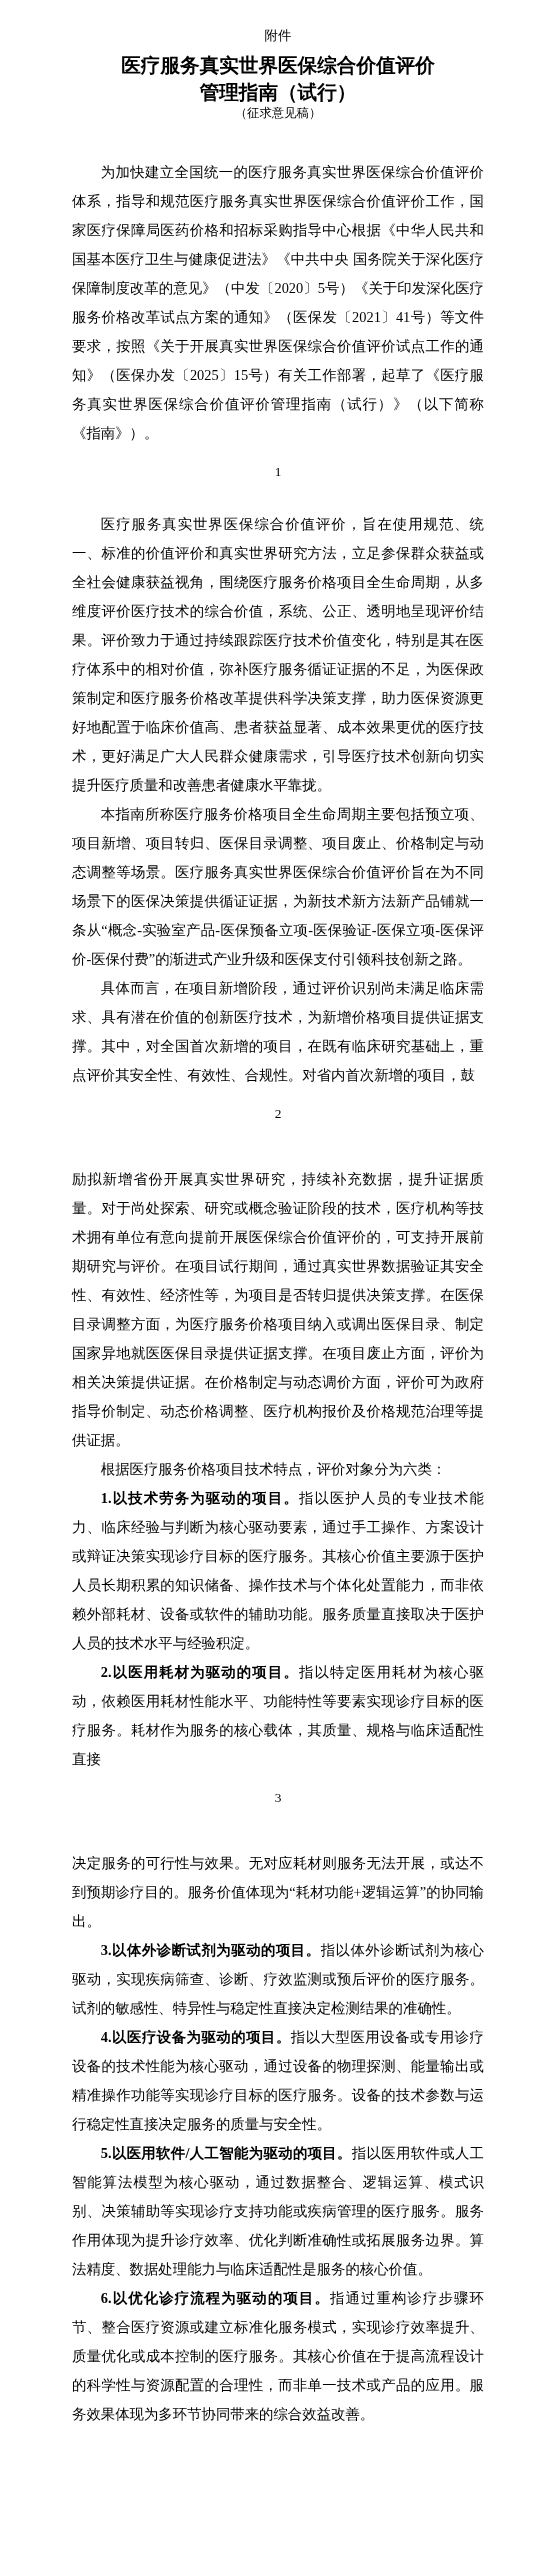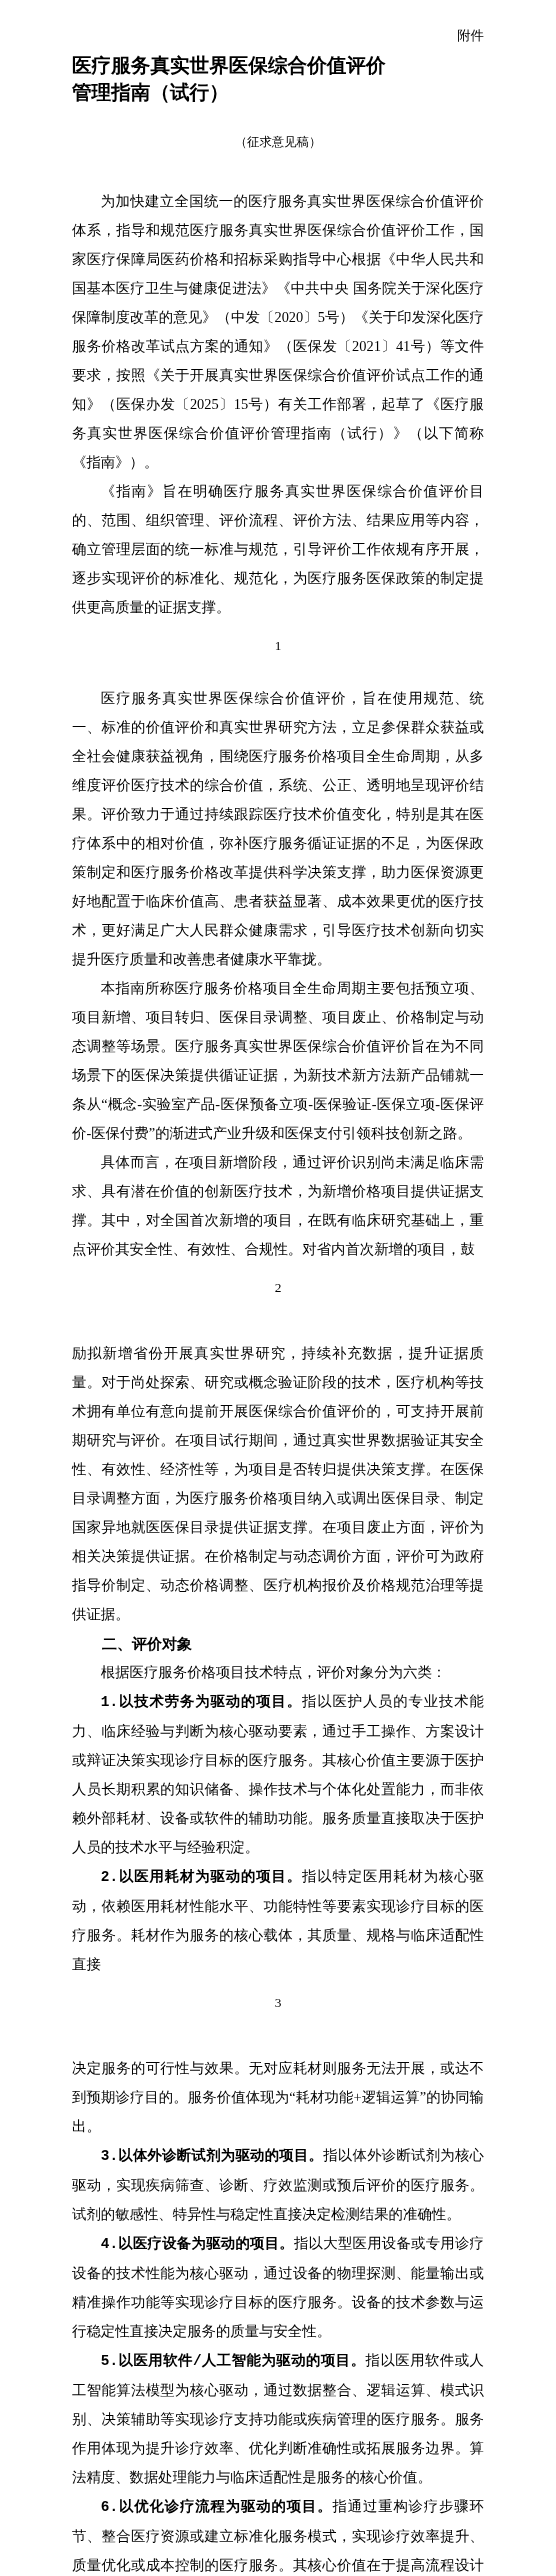--- a/index.html
+++ b/index.html
@@ -14,50 +14,49 @@
     color: #000000;
     overflow: hidden;
   }
   .doc {
     padding: 27px 72px 0 72px;
   }
   .attachment {
     font-family: "Liberation Sans", sans-serif;
     font-size: 13.4px;
     line-height: 17.5px;
-    text-align: right;
+    text-align: center;
   }
   .doc-title {
-    text-align: left;
+    text-align: center;
     font-weight: bold;
     font-size: 19.6px;
     line-height: 27px;
     margin: 7.2px 0 0 0;
     font-family: "Liberation Serif", serif;
   }
   .doc-subtitle {
     text-align: center;
     font-size: 12.4px;
     line-height: 15.5px;
-    margin: 29px 0 37px 0;
+    margin: 0 0 37px 0;
   }
   .para {
     font-size: 14.4px;
     line-height: 29px;
     text-align: justify;
     text-indent: 2em;
     margin: 0;
   }
   .para.cont {
     text-indent: 0;
     margin-top: 43px;
   }
   .para .lead {
     font-weight: bold;
-    font-family: Liberation Mono, monospace;
   }
   .heading {
     font-family: "Liberation Sans", sans-serif;
     font-size: 15px;
     font-weight: bold;
     line-height: 29px;
     text-indent: 2em;
     margin: 0;
   }
   .page-number {
@@ -77,32 +76,30 @@
   <div class="attachment">附件</div>
   <h1 class="doc-title">
     <span>医疗服务真实世界医保综合价值评价</span><br>
     <span>管理指南（试行）</span>
   </h1>
   <div class="doc-subtitle">（征求意见稿）</div>
 
   <div id="pages">
       <section class="page">
         <p class="para">为加快建立全国统一的医疗服务真实世界医保综合价值评价体系，指导和规范医疗服务真实世界医保综合价值评价工作，国家医疗保障局医药价格和招标采购指导中心根据《中华人民共和国基本医疗卫生与健康促进法》《中共中央 国务院关于深化医疗保障制度改革的意见》（中发〔2020〕5号）《关于印发深化医疗服务价格改革试点方案的通知》（医保发〔2021〕41号）等文件要求，按照《关于开展真实世界医保综合价值评价试点工作的通知》（医保办发〔2025〕15号）有关工作部署，起草了《医疗服务真实世界医保综合价值评价管理指南（试行）》（以下简称《指南》）。</p>
-        <p class="para">《指南》旨在明确医疗服务真实世界医保综合价值评价目的、范围、组织管理、评价流程、评价方法、结果应用等内容，确立管理层面的统一标准与规范，引导评价工作依规有序开展，逐步实现评价的标准化、规范化，为医疗服务医保政策的制定提供更高质量的证据支撑。</p>
         <div class="page-number">1</div>
       </section>
       <section class="page">
         <p class="para">医疗服务真实世界医保综合价值评价，旨在使用规范、统一、标准的价值评价和真实世界研究方法，立足参保群众获益或全社会健康获益视角，围绕医疗服务价格项目全生命周期，从多维度评价医疗技术的综合价值，系统、公正、透明地呈现评价结果。评价致力于通过持续跟踪医疗技术价值变化，特别是其在医疗体系中的相对价值，弥补医疗服务循证证据的不足，为医保政策制定和医疗服务价格改革提供科学决策支撑，助力医保资源更好地配置于临床价值高、患者获益显著、成本效果更优的医疗技术，更好满足广大人民群众健康需求，引导医疗技术创新向切实提升医疗质量和改善患者健康水平靠拢。</p>
         <p class="para">本指南所称医疗服务价格项目全生命周期主要包括预立项、项目新增、项目转归、医保目录调整、项目废止、价格制定与动态调整等场景。医疗服务真实世界医保综合价值评价旨在为不同场景下的医保决策提供循证证据，为新技术新方法新产品铺就一条从“概念-实验室产品-医保预备立项-医保验证-医保立项-医保评价-医保付费”的渐进式产业升级和医保支付引领科技创新之路。</p>
         <p class="para">具体而言，在项目新增阶段，通过评价识别尚未满足临床需求、具有潜在价值的创新医疗技术，为新增价格项目提供证据支撑。其中，对全国首次新增的项目，在既有临床研究基础上，重点评价其安全性、有效性、合规性。对省内首次新增的项目，鼓</p>
         <div class="page-number">2</div>
       </section>
       <section class="page">
         <p class="para cont">励拟新增省份开展真实世界研究，持续补充数据，提升证据质量。对于尚处探索、研究或概念验证阶段的技术，医疗机构等技术拥有单位有意向提前开展医保综合价值评价的，可支持开展前期研究与评价。在项目试行期间，通过真实世界数据验证其安全性、有效性、经济性等，为项目是否转归提供决策支撑。在医保目录调整方面，为医疗服务价格项目纳入或调出医保目录、制定国家异地就医医保目录提供证据支撑。在项目废止方面，评价为相关决策提供证据。在价格制定与动态调价方面，评价可为政府指导价制定、动态价格调整、医疗机构报价及价格规范治理等提供证据。</p>
-        <h2 class="heading">二、评价对象</h2>
         <p class="para">根据医疗服务价格项目技术特点，评价对象分为六类：</p>
         <p class="para"><strong class="lead">1.以技术劳务为驱动的项目。</strong>指以医护人员的专业技术能力、临床经验与判断为核心驱动要素，通过手工操作、方案设计或辩证决策实现诊疗目标的医疗服务。其核心价值主要源于医护人员长期积累的知识储备、操作技术与个体化处置能力，而非依赖外部耗材、设备或软件的辅助功能。服务质量直接取决于医护人员的技术水平与经验积淀。</p>
         <p class="para"><strong class="lead">2.以医用耗材为驱动的项目。</strong>指以特定医用耗材为核心驱动，依赖医用耗材性能水平、功能特性等要素实现诊疗目标的医疗服务。耗材作为服务的核心载体，其质量、规格与临床适配性直接</p>
         <div class="page-number">3</div>
       </section>
       <section class="page">
         <p class="para cont">决定服务的可行性与效果。无对应耗材则服务无法开展，或达不到预期诊疗目的。服务价值体现为“耗材功能+逻辑运算”的协同输出。</p>
         <p class="para"><strong class="lead">3.以体外诊断试剂为驱动的项目。</strong>指以体外诊断试剂为核心驱动，实现疾病筛查、诊断、疗效监测或预后评价的医疗服务。试剂的敏感性、特异性与稳定性直接决定检测结果的准确性。</p>
         <p class="para"><strong class="lead">4.以医疗设备为驱动的项目。</strong>指以大型医用设备或专用诊疗设备的技术性能为核心驱动，通过设备的物理探测、能量输出或精准操作功能等实现诊疗目标的医疗服务。设备的技术参数与运行稳定性直接决定服务的质量与安全性。</p>
         <p class="para"><strong class="lead">5.以医用软件/人工智能为驱动的项目。</strong>指以医用软件或人工智能算法模型为核心驱动，通过数据整合、逻辑运算、模式识别、决策辅助等实现诊疗支持功能或疾病管理的医疗服务。服务作用体现为提升诊疗效率、优化判断准确性或拓展服务边界。算法精度、数据处理能力与临床适配性是服务的核心价值。</p>

